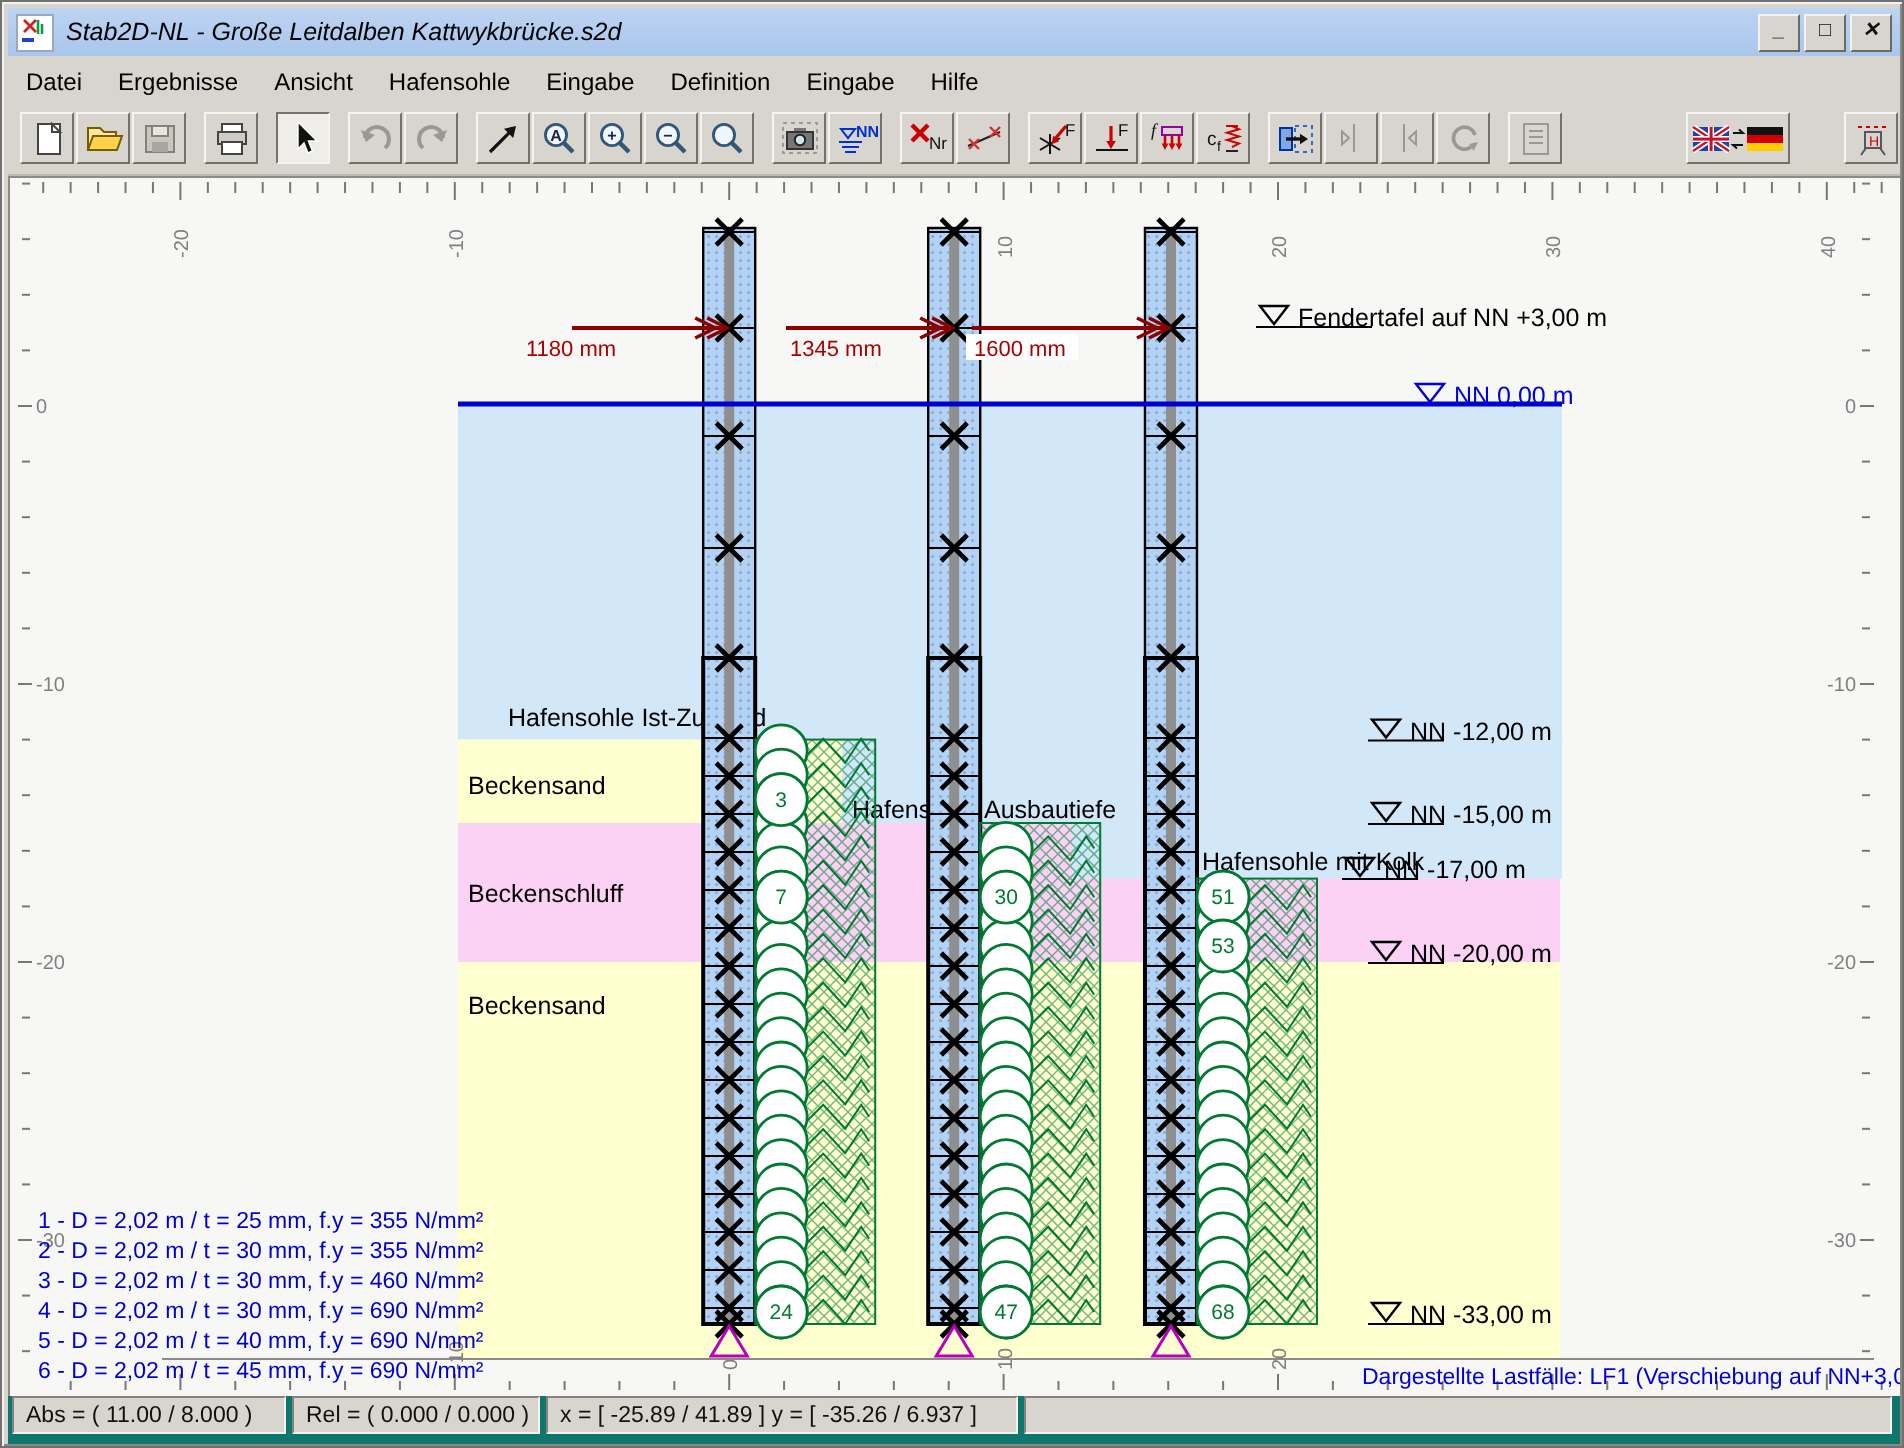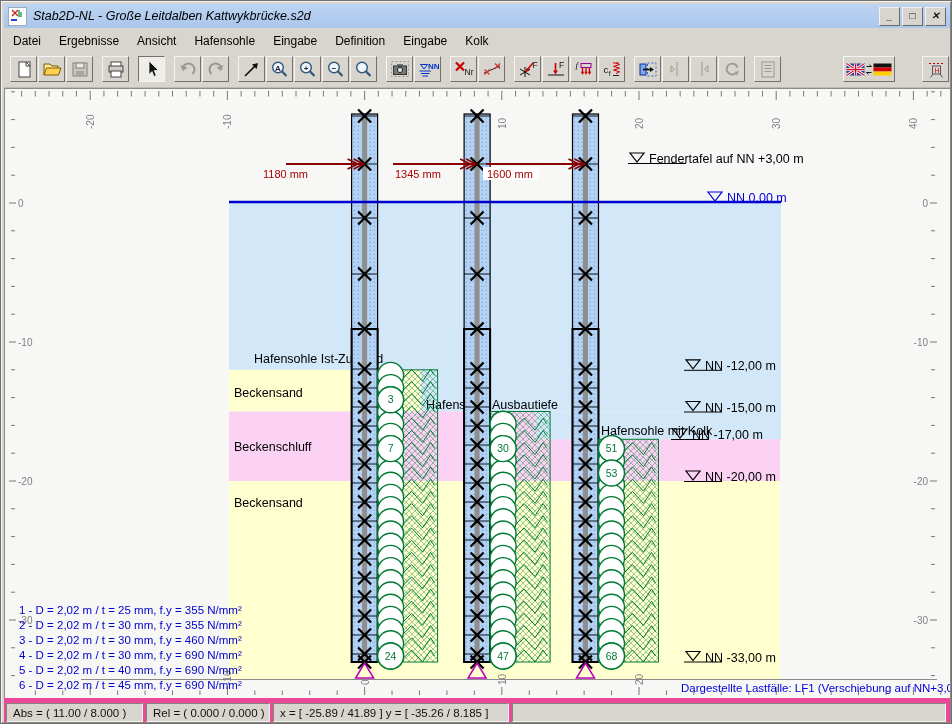--- a/index.html
+++ b/index.html
@@ -24,21 +24,21 @@
   .tb svg{display:block}
   .tb.pressed{background:#efedea;border-color:#73716a #f6f4f0 #f6f4f0 #73716a;}
   .tb.disabled{}
   .tb.wide{width:50px;}
   .tsep{width:8px;height:24px;flex:none;}
   .tflex{flex:1;}
   .tgap{width:26px;flex:none;}
   #canvas{position:absolute;left:3px;top:87px;width:946px;height:610px;background:#f7f7f6;
     box-shadow:inset 1px 1px 0 #8d8b84;}
   #draw{position:absolute;left:0;top:0;}
-  .statusbar{position:absolute;left:3px;top:697px;width:946px;height:24px;background:#ec4899;display:flex;align-items:flex-end;padding-left:2px;box-sizing:border-box;}
+  .statusbar{position:absolute;left:3px;top:697px;width:946px;height:24px;background:#0f766e;display:flex;align-items:flex-start;padding-left:2px;box-sizing:border-box;}
   .spanel{height:19px;line-height:18px;font-size:11.5px;color:#111;background:#d8d5ce;
     border:1px solid;border-color:#84827a #f4f2ee #f4f2ee #84827a;padding:0 6px;margin-right:3px;white-space:nowrap;box-sizing:border-box;}
 </style>
 </head>
 <body>
 
 <div id="win">
   <div class="titlebar">
     <div class="appicon">
       <svg width="15" height="15" viewBox="0 0 15 15">
@@ -56,21 +56,21 @@
   </div>
 
   <div class="menubar">
       <div class="menuitem">Datei</div>
       <div class="menuitem">Ergebnisse</div>
       <div class="menuitem">Ansicht</div>
       <div class="menuitem">Hafensohle</div>
       <div class="menuitem">Eingabe</div>
       <div class="menuitem">Definition</div>
       <div class="menuitem">Eingabe</div>
-      <div class="menuitem">Kolk</div>
+      <div class="menuitem">Hilfe</div>
     </div>
   <div class="toolbar">
       <div class="tb">
         <svg width="22" height="20" viewBox="0 0 22 20">
           <rect x="6" y="3" width="11" height="15" fill="#fff" stroke="#444"></rect>
           <path d="M13 3 l4 4 h-4 Z" fill="#fff" stroke="#444"></path>
         </svg>
       </div>
       <div class="tb">
         <svg width="22" height="20" viewBox="0 0 22 20">
@@ -834,16 +834,16 @@
           <text font-family="Liberation Sans,sans-serif" x="18" y="673" font-size="11.5" fill="#0000cc">5 - D = 2,02 m / t = 40 mm, f.y = 690 N/mm²</text>
           <text font-family="Liberation Sans,sans-serif" x="18" y="688" font-size="11.5" fill="#0000cc">6 - D = 2,02 m / t = 45 mm, f.y = 690 N/mm²</text>
         </g>
         <text font-family="Liberation Sans,sans-serif" x="680" y="691" font-size="11.5" fill="#0000dd">Dargestellte Lastfälle:  LF1 (Verschiebung auf NN+3,00 m)</text>
       </svg>
   </div>
 
   <div class="statusbar">
     <div class="spanel" style="width:137px">Abs = ( 11.00 / 8.000 )</div>
     <div class="spanel" style="width:124px">Rel = ( 0.000 / 0.000 )</div>
-    <div class="spanel" style="width:236px">x = [ -25.89 / 41.89 ]  y = [ -35.26 / 8.185 ]</div>
+    <div class="spanel" style="width:236px">x = [ -25.89 / 41.89 ]  y = [ -35.26 / 6.937 ]</div>
     <div class="spanel" style="flex:1;margin-right:4px"></div>
   </div>
 </div>
 
 </body></html>

